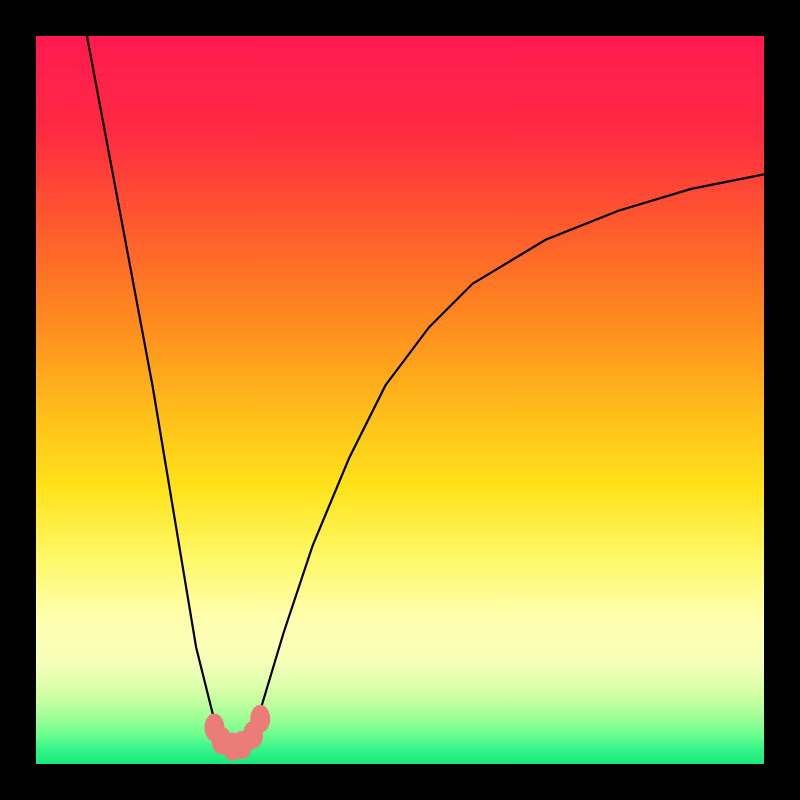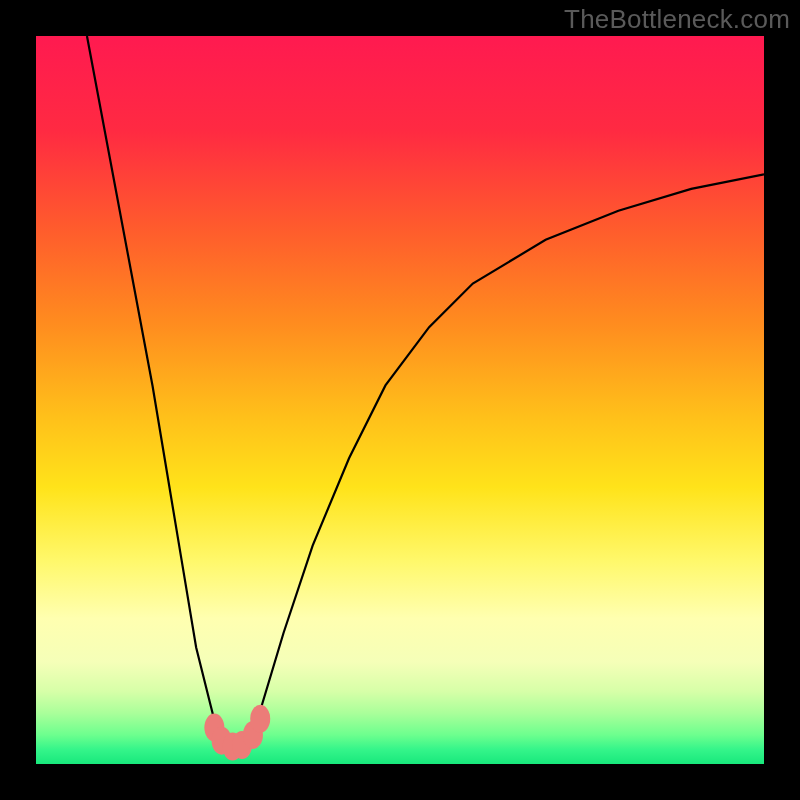--- a/index.html
+++ b/index.html
@@ -61,14 +61,13 @@
         <ellipse cx="221.64" cy="740.70" rx="10" ry="14" fill="#ec7c78"></ellipse>
         <ellipse cx="232.56" cy="746.53" rx="10" ry="14" fill="#ec7c78"></ellipse>
         <ellipse cx="242.02" cy="745.07" rx="10" ry="14" fill="#ec7c78"></ellipse>
         <ellipse cx="252.94" cy="734.88" rx="10" ry="14" fill="#ec7c78"></ellipse>
         <ellipse cx="260.22" cy="718.86" rx="10" ry="14" fill="#ec7c78"></ellipse>
       </g>
 
     <rect id="frame" fill="none" x="18" y="18" width="764" height="764" stroke="#000000" stroke-width="36"></rect>
   </svg>
 
-  <div class="watermark">TheBottleneck.com</div>
 </div>
 
 </body></html>

